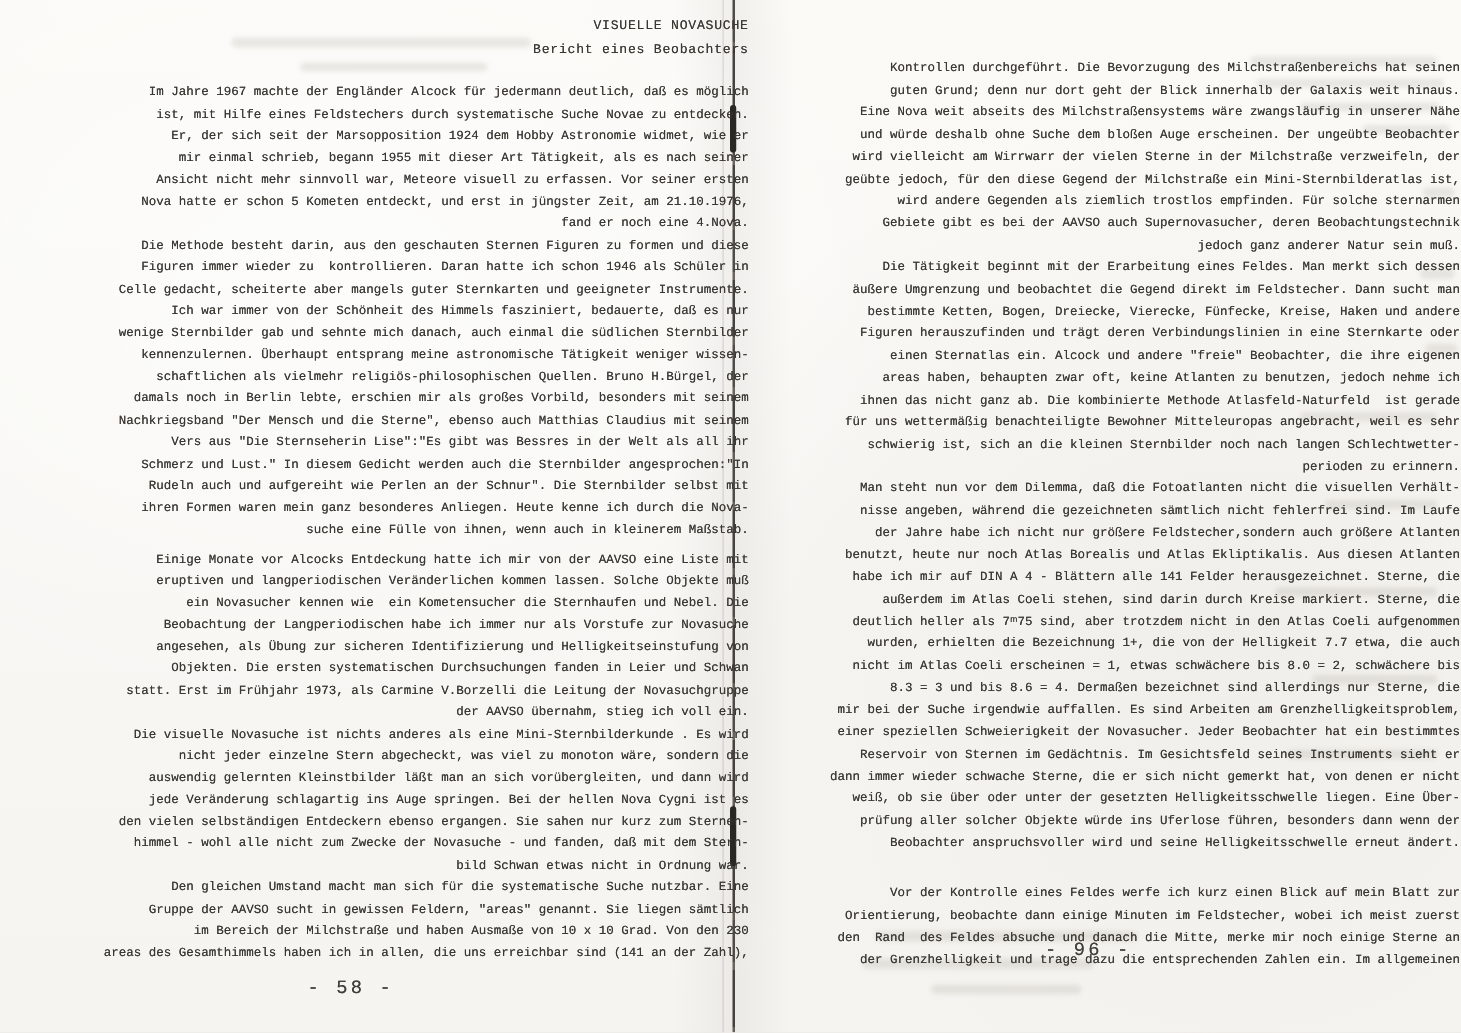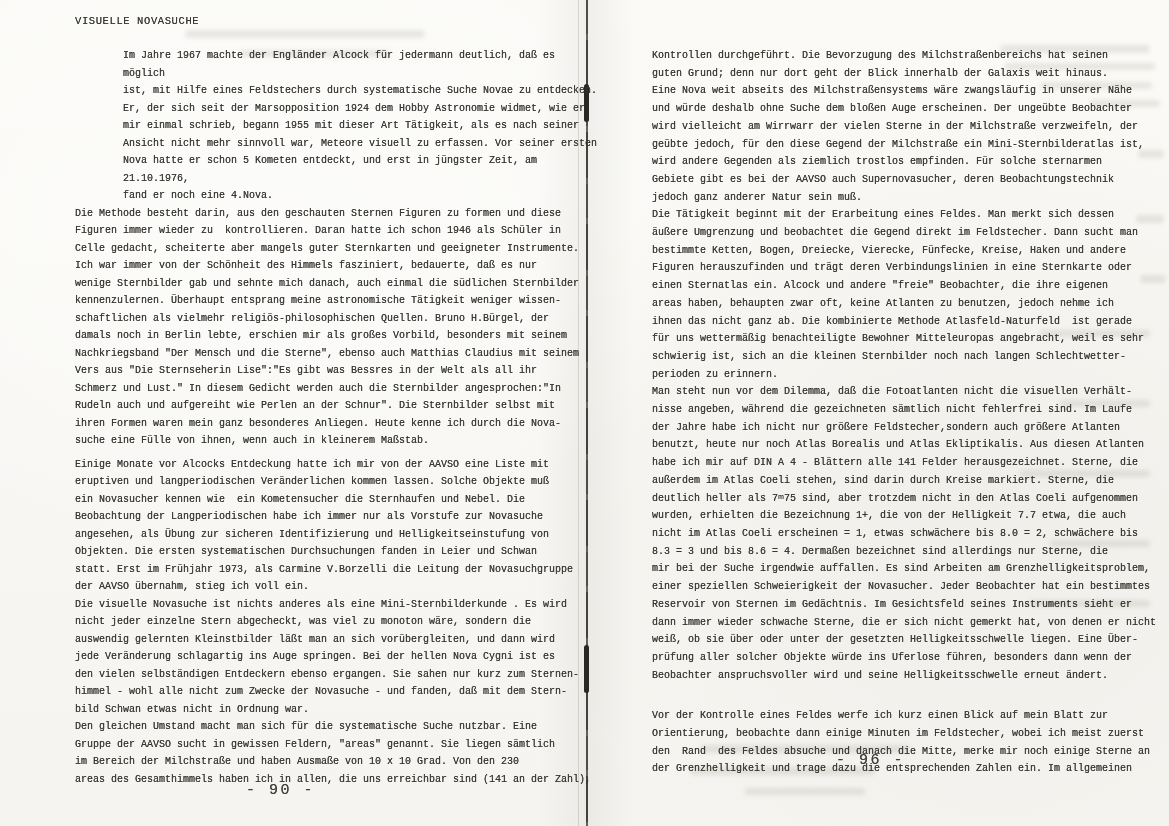--- a/index.html
+++ b/index.html
@@ -17,27 +17,28 @@
       linear-gradient(#fbfaf7, #f5f4f0);
     color: #3a3833;
     font-family: "Liberation Mono", "DejaVu Sans Mono", monospace;
     overflow: hidden;
   }
   .text {
     font-size: 10px;
     line-height: 17.5px;
     white-space: pre-wrap;
     text-shadow: 0 0 0.4px rgba(40,38,34,.75);
+    text-align: right;
   }
   .col-left  { position: absolute; left: 75px;  top: 12px; width: 524px; }
   .col-right { position: absolute; left: 652px; top: 24px; width: 516px; }
   .col-right .text { line-height: 17.7px; margin-top: 23px; }
   .title-line { font-size: 10.5px; line-height: 19px; letter-spacing: .6px; }
   .para { margin: 0; }
-  .para.first-body { margin-top: 16px; margin-left: 48px; }
+  .para.first-body { margin-top: 16px; }
   .para.gap-top    { margin-top: 6px; }
   .col-right .para.gap-top { margin-top: 23px; }
   .pagenum {
     position: absolute;
     font-size: 15px;
     letter-spacing: 2.5px;
     color: #413f39;
     text-shadow: 0 0 0.4px rgba(40,38,34,.7);
   }
   .pagenum-58 { left: 246px; top: 782px; }
@@ -95,20 +96,21 @@
   <div class="bleed" style="left:1060px;top:400px; width:90px;  height:7px;"></div>
   <div class="bleed" style="left:1020px;top:470px; width:130px; height:7px;"></div>
   <div class="bleed" style="left:1050px;top:540px; width:100px; height:7px;"></div>
   <div class="bleed" style="left:1030px;top:600px; width:120px; height:7px;"></div>
   <div class="bleed" style="left:700px; top:745px; width:210px;"></div>
   <div class="bleed" style="left:690px; top:767px; width:185px;"></div>
   <div class="bleed" style="left:745px; top:788px; width:120px; height:7px;"></div>
 
   <div class="col-left">
     <div class="text title-line">VISUELLE NOVASUCHE</div>
+    <div class="text title-line">Bericht eines Beobachters</div>
     <p class="text para first-body">Im Jahre 1967 machte der Engländer Alcock für jedermann deutlich, daß es möglich
 ist, mit Hilfe eines Feldstechers durch systematische Suche Novae zu entdecken.
 Er, der sich seit der Marsopposition 1924 dem Hobby Astronomie widmet, wie er
 mir einmal schrieb, begann 1955 mit dieser Art Tätigkeit, als es nach seiner
 Ansicht nicht mehr sinnvoll war, Meteore visuell zu erfassen. Vor seiner ersten
 Nova hatte er schon 5 Kometen entdeckt, und erst in jüngster Zeit, am 21.10.1976,
 fand er noch eine 4.Nova.</p>
     <p class="text para">Die Methode besteht darin, aus den geschauten Sternen Figuren zu formen und diese
 Figuren immer wieder zu  kontrollieren. Daran hatte ich schon 1946 als Schüler in
 Celle gedacht, scheiterte aber mangels guter Sternkarten und geeigneter Instrumente.
@@ -136,21 +138,21 @@
 auswendig gelernten Kleinstbilder läßt man an sich vorübergleiten, und dann wird
 jede Veränderung schlagartig ins Auge springen. Bei der hellen Nova Cygni ist es
 den vielen selbständigen Entdeckern ebenso ergangen. Sie sahen nur kurz zum Sternen-
 himmel - wohl alle nicht zum Zwecke der Novasuche - und fanden, daß mit dem Stern-
 bild Schwan etwas nicht in Ordnung war.
 Den gleichen Umstand macht man sich für die systematische Suche nutzbar. Eine
 Gruppe der AAVSO sucht in gewissen Feldern, "areas" genannt. Sie liegen sämtlich
 im Bereich der Milchstraße und haben Ausmaße von 10 x 10 Grad. Von den 230
 areas des Gesamthimmels haben ich in allen, die uns erreichbar sind (141 an der Zahl),</p>
   </div>
-  <div class="pagenum pagenum-58">- 90 -</div>
+  <div class="pagenum pagenum-58">- 58 -</div>
 
   <div class="col-right">
     <p class="text para">Kontrollen durchgeführt. Die Bevorzugung des Milchstraßenbereichs hat seinen
 guten Grund; denn nur dort geht der Blick innerhalb der Galaxis weit hinaus.
 Eine Nova weit abseits des Milchstraßensystems wäre zwangsläufig in unserer Nähe
 und würde deshalb ohne Suche dem bloßen Auge erscheinen. Der ungeübte Beobachter
 wird vielleicht am Wirrwarr der vielen Sterne in der Milchstraße verzweifeln, der
 geübte jedoch, für den diese Gegend der Milchstraße ein Mini-Sternbilderatlas ist,
 wird andere Gegenden als ziemlich trostlos empfinden. Für solche sternarmen
 Gebiete gibt es bei der AAVSO auch Supernovasucher, deren Beobachtungstechnik

